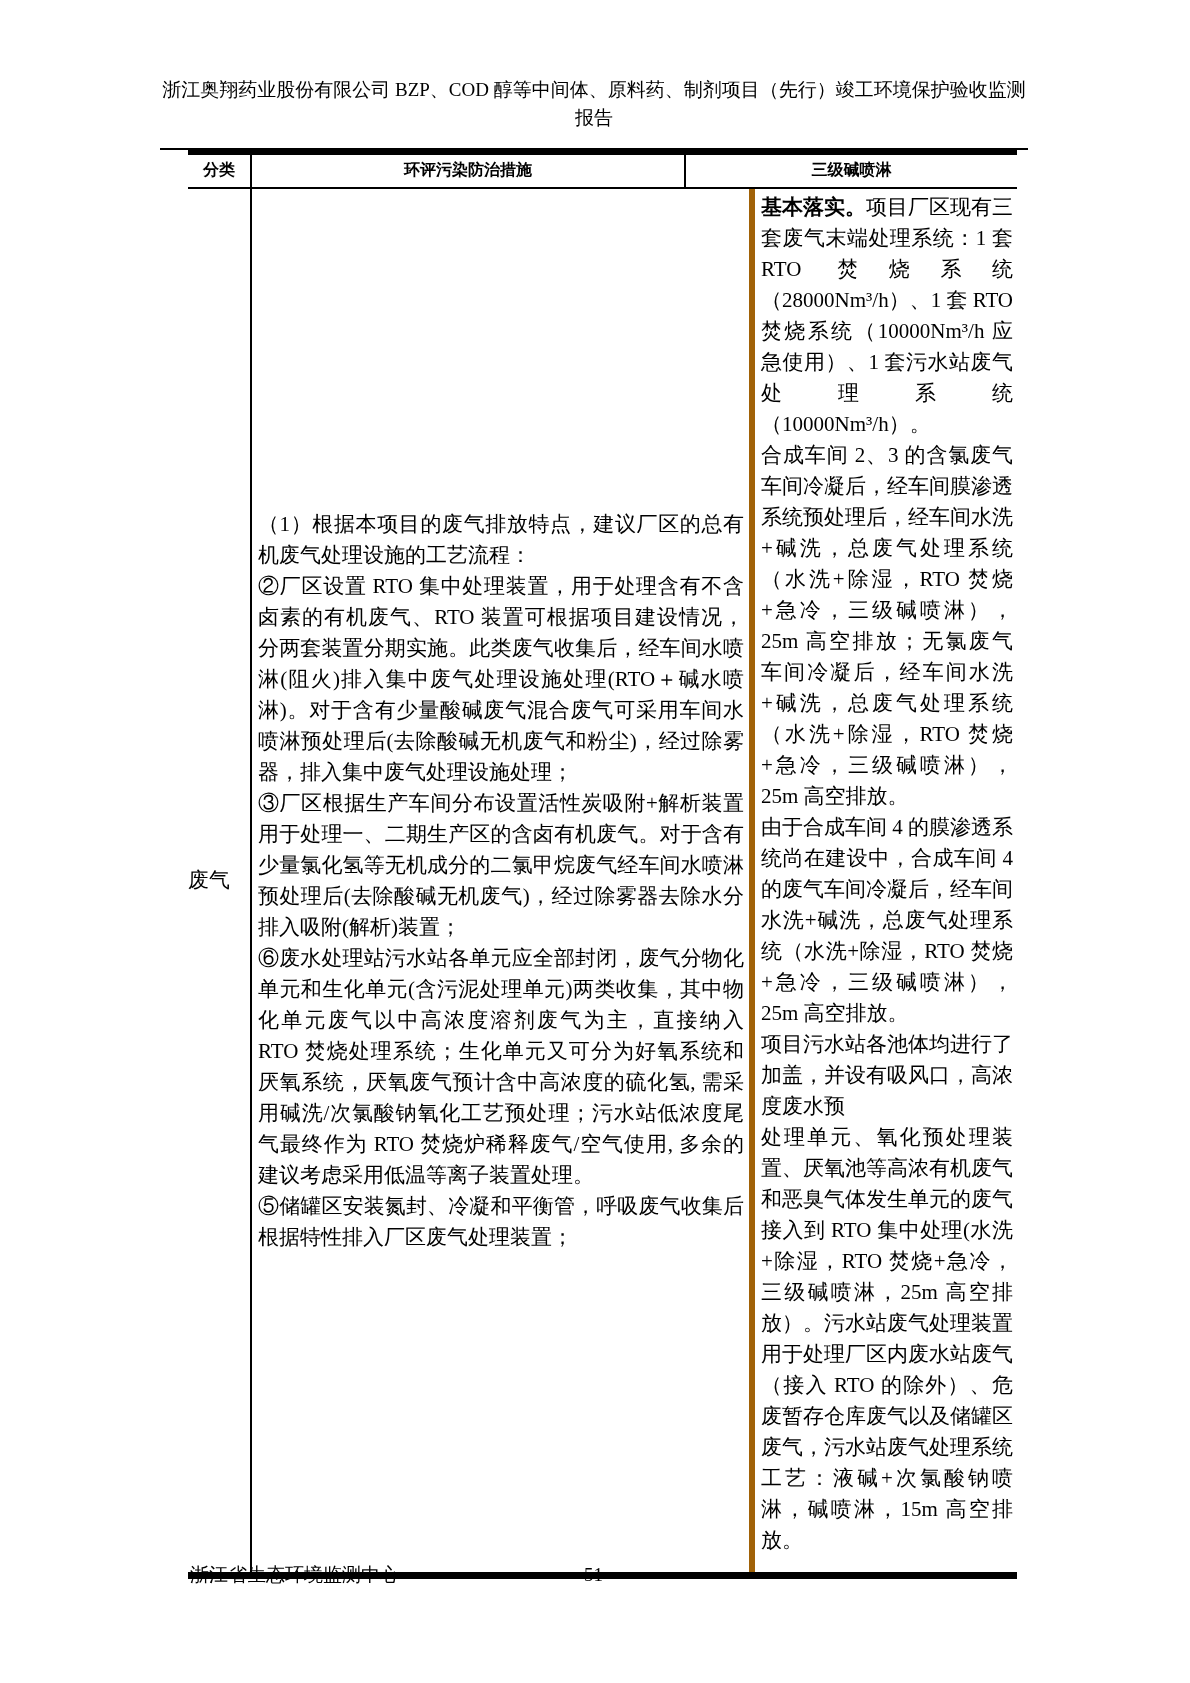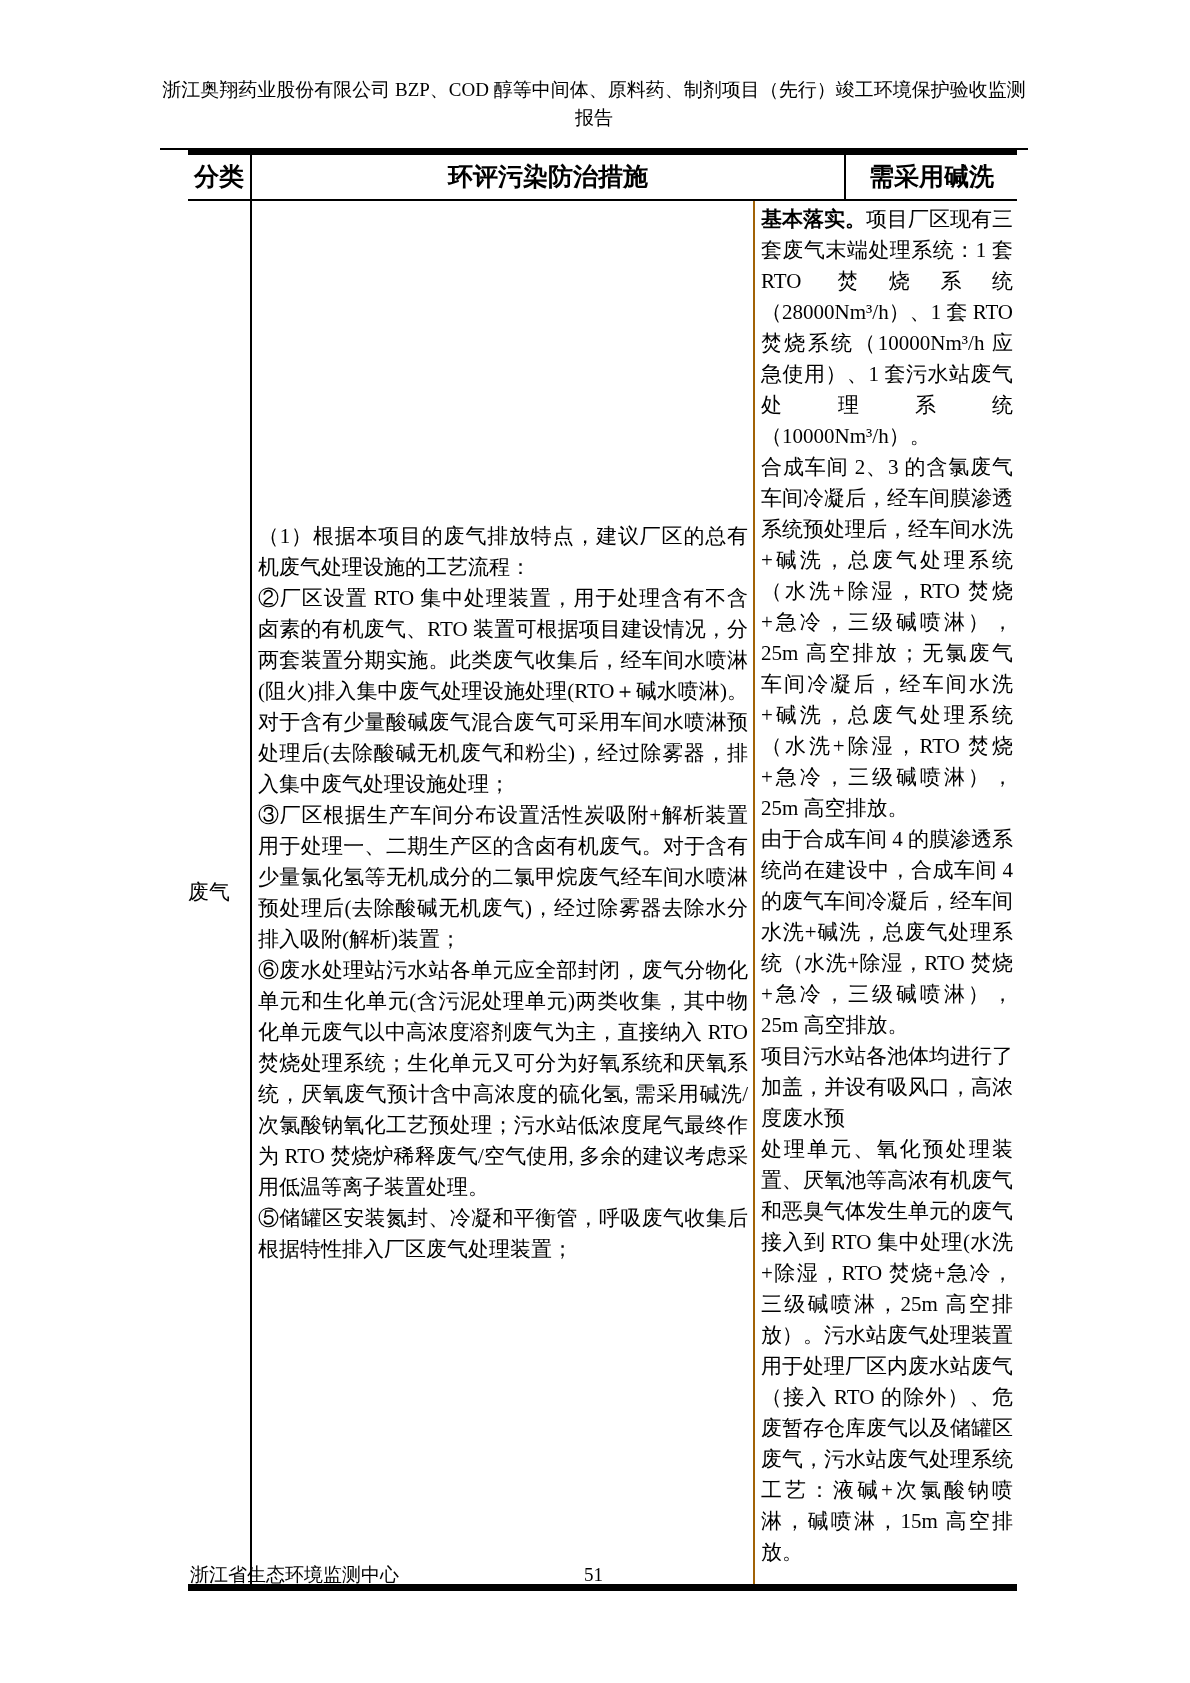--- a/index.html
+++ b/index.html
@@ -15,34 +15,34 @@
     text-align:center;font-size:19px;line-height:28px;
     padding-bottom:16px;border-bottom:2px solid #000;
   }
 
   .report-table{
     position:absolute;left:188px;top:148px;width:829px;
     border-top:7px solid #000;border-bottom:7px solid #000;
   }
   .thead{
     display:flex;border-bottom:2px solid #000;
-    font-weight:bold;font-size:25px;
+    font-weight:bold;font-size:16px;
   }
   .th{padding:5px 0 6px 0;text-align:center;}
   .col-cat{width:64px;border-right:2px solid #000;}
-  .col-measures{width:594px;border-right:2px solid #000;}
+  .col-measures{width:434px;border-right:2px solid #000;}
   .col-impl{flex:1;}
 
   .tbody{display:flex;min-height:1292px;font-size:21px;line-height:31px;}
   .cell-cat{
     width:64px;border-right:2px solid #000000;
     display:flex;align-items:center;justify-content:flex-start;
   }
   .cell-measures{
-    width:503px;border-right:2px solid #a16207;
+    width:503px;border-right:6px solid #a16207;
     display:flex;flex-direction:column;justify-content:center;
     padding:8px 5px 8px 6px;
   }
   .cell-measures p{margin:0;text-align:justify;}
   .cell-impl{
     flex:1;padding:3px 4px 16px 6px;
   }
   .cell-impl p{margin:0;text-align:justify;}
   .lead-bold{font-weight:bold;}
 
@@ -55,21 +55,21 @@
 </style>
 </head>
 <body>
 
 <div class="doc-header">浙江奥翔药业股份有限公司 BZP、COD 醇等中间体、原料药、制剂项目（先行）竣工环境保护验收监测报告</div>
 
 <div class="report-table">
   <div class="thead">
     <div class="th col-cat">分类</div>
     <div class="th col-measures">环评污染防治措施</div>
-    <div class="th col-impl">需采用碱洗</div>
+    <div class="th col-impl">三级碱喷淋</div>
   </div>
   <div class="tbody">
     <div class="cell-cat">
       <span>废气</span>
     </div>
     <div class="cell-measures">
       <p>（1）根据本项目的废气排放特点，建议厂区的总有机废气处理设施的工艺流程：</p>
       <p>②厂区设置 RTO 集中处理装置，用于处理含有不含卤素的有机废气、RTO 装置可根据项目建设情况，分两套装置分期实施。此类废气收集后，经车间水喷淋(阻火)排入集中废气处理设施处理(RTO＋碱水喷淋)。对于含有少量酸碱废气混合废气可采用车间水喷淋预处理后(去除酸碱无机废气和粉尘)，经过除雾器，排入集中废气处理设施处理；</p>
       <p>③厂区根据生产车间分布设置活性炭吸附+解析装置用于处理一、二期生产区的含卤有机废气。对于含有少量氯化氢等无机成分的二氯甲烷废气经车间水喷淋预处理后(去除酸碱无机废气)，经过除雾器去除水分排入吸附(解析)装置；</p>
       <p>⑥废水处理站污水站各单元应全部封闭，废气分物化单元和生化单元(含污泥处理单元)两类收集，其中物化单元废气以中高浓度溶剂废气为主，直接纳入 RTO 焚烧处理系统；生化单元又可分为好氧系统和厌氧系统，厌氧废气预计含中高浓度的硫化氢, 需采用碱洗/次氯酸钠氧化工艺预处理；污水站低浓度尾气最终作为 RTO 焚烧炉稀释废气/空气使用, 多余的建议考虑采用低温等离子装置处理。</p>

